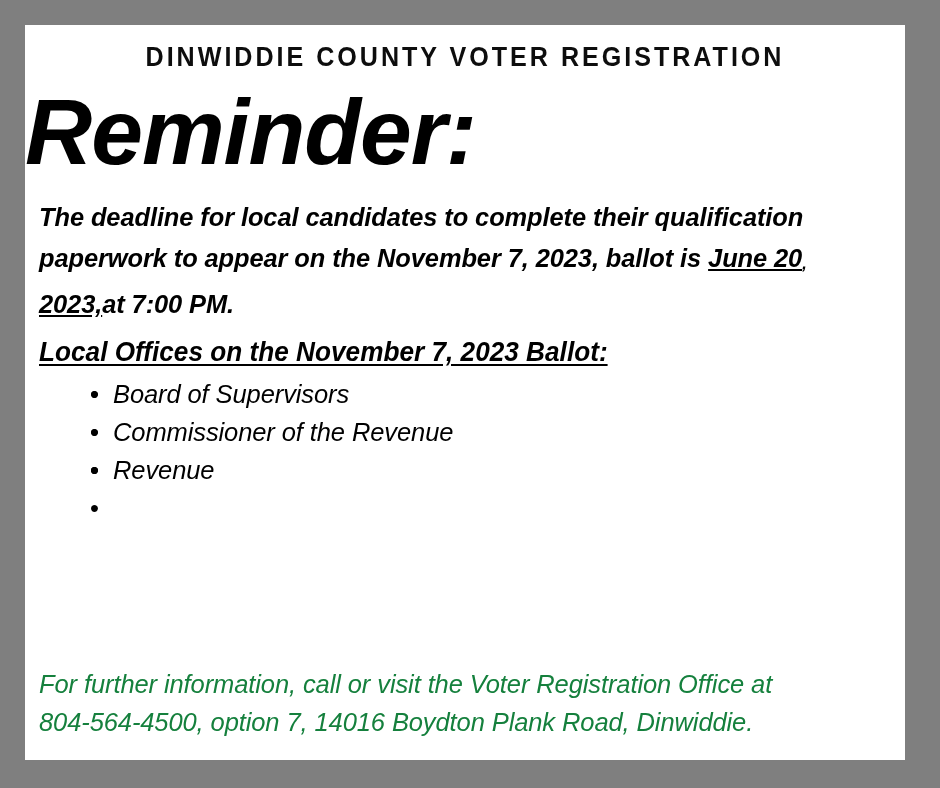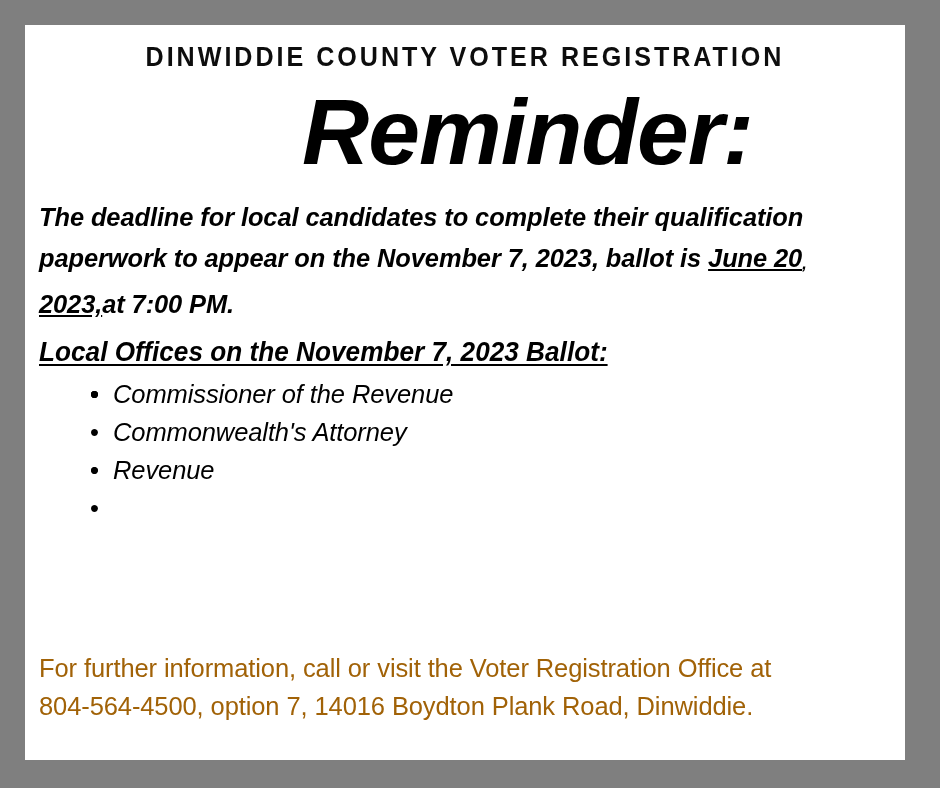--- a/index.html
+++ b/index.html
@@ -46,21 +46,21 @@
     line-height: 1.1;
     transform: scaleX(0.93);
     transform-origin: center top;
     white-space: nowrap;
   }
   .reminder-title {
     position: absolute;
     left: 0;
     top: 60px;
     width: 728px;
-    text-align: right;
+    text-align: left;
     font-family: "Liberation Sans", sans-serif;
     font-style: italic;
     font-weight: bold;
     font-size: 93px;
     letter-spacing: -1px;
     color: #000000;
     line-height: 1.02;
     white-space: nowrap;
   }
   .lead-paragraph {
@@ -127,27 +127,28 @@
     position: absolute;
     left: 51px;
     top: 0;
     font-style: normal;
     font-size: 25.5px;
     line-height: 38px;
   }
   .footer-note {
     position: absolute;
     left: 14px;
-    top: 624px;
+    top: 640px;
     width: 860px;
     font-family: "Liberation Sans", sans-serif;
+    font-style: italic;
     font-weight: normal;
     font-size: 25.5px;
     line-height: 38px;
-    color: #a16207;
+    color: #15803d;
     letter-spacing: -0.1px;
   }
   .footer-note .fl {
     display: block;
     white-space: nowrap;
   }
 </style>
 </head>
 <body>
 
@@ -159,24 +160,24 @@
     <div class="reminder-title">Reminder:</div>
 
     <div class="lead-paragraph">
       <span>The deadline for local candidates to complete their qualification paperwork to appear on the November 7, 2023, ballot is </span><span class="u">June 20</span><span class="tiny-comma">,</span> <span class="u">2023,</span><span>at 7:00 PM.</span>
     </div>
 
     <div class="section-heading">Local Offices on the November 7, 2023 Ballot:</div>
 
     <ul class="offices-list" id="offices-list">
         <li><span class="bullet-glyph">•</span></li>
-        <li><span class="bullet-glyph">•</span></li>
+        <li><span class="bullet-glyph">•</span><span>Board of Supervisors</span></li>
         <li><span class="bullet-glyph">•</span></li>
         <li><span class="bullet-glyph">•</span><span>Commissioner of the Revenue</span></li>
-        <li><span class="bullet-glyph">•</span><span>Commonwealth's Attorney</span></li>
+        <li><span class="bullet-glyph">•</span></li>
         <li><span class="bullet-glyph">•</span></li>
         <li><span class="bullet-glyph">•</span><span>Revenue</span></li>
         <li><span class="bullet-glyph">•</span></li>
       </ul>
 
     <div class="footer-note">
       <span class="fl">For further information, call or visit the Voter Registration Office at</span>
       <span class="fl">804-564-4500, option 7, 14016 Boydton Plank Road, Dinwiddie.</span>
     </div>
 

